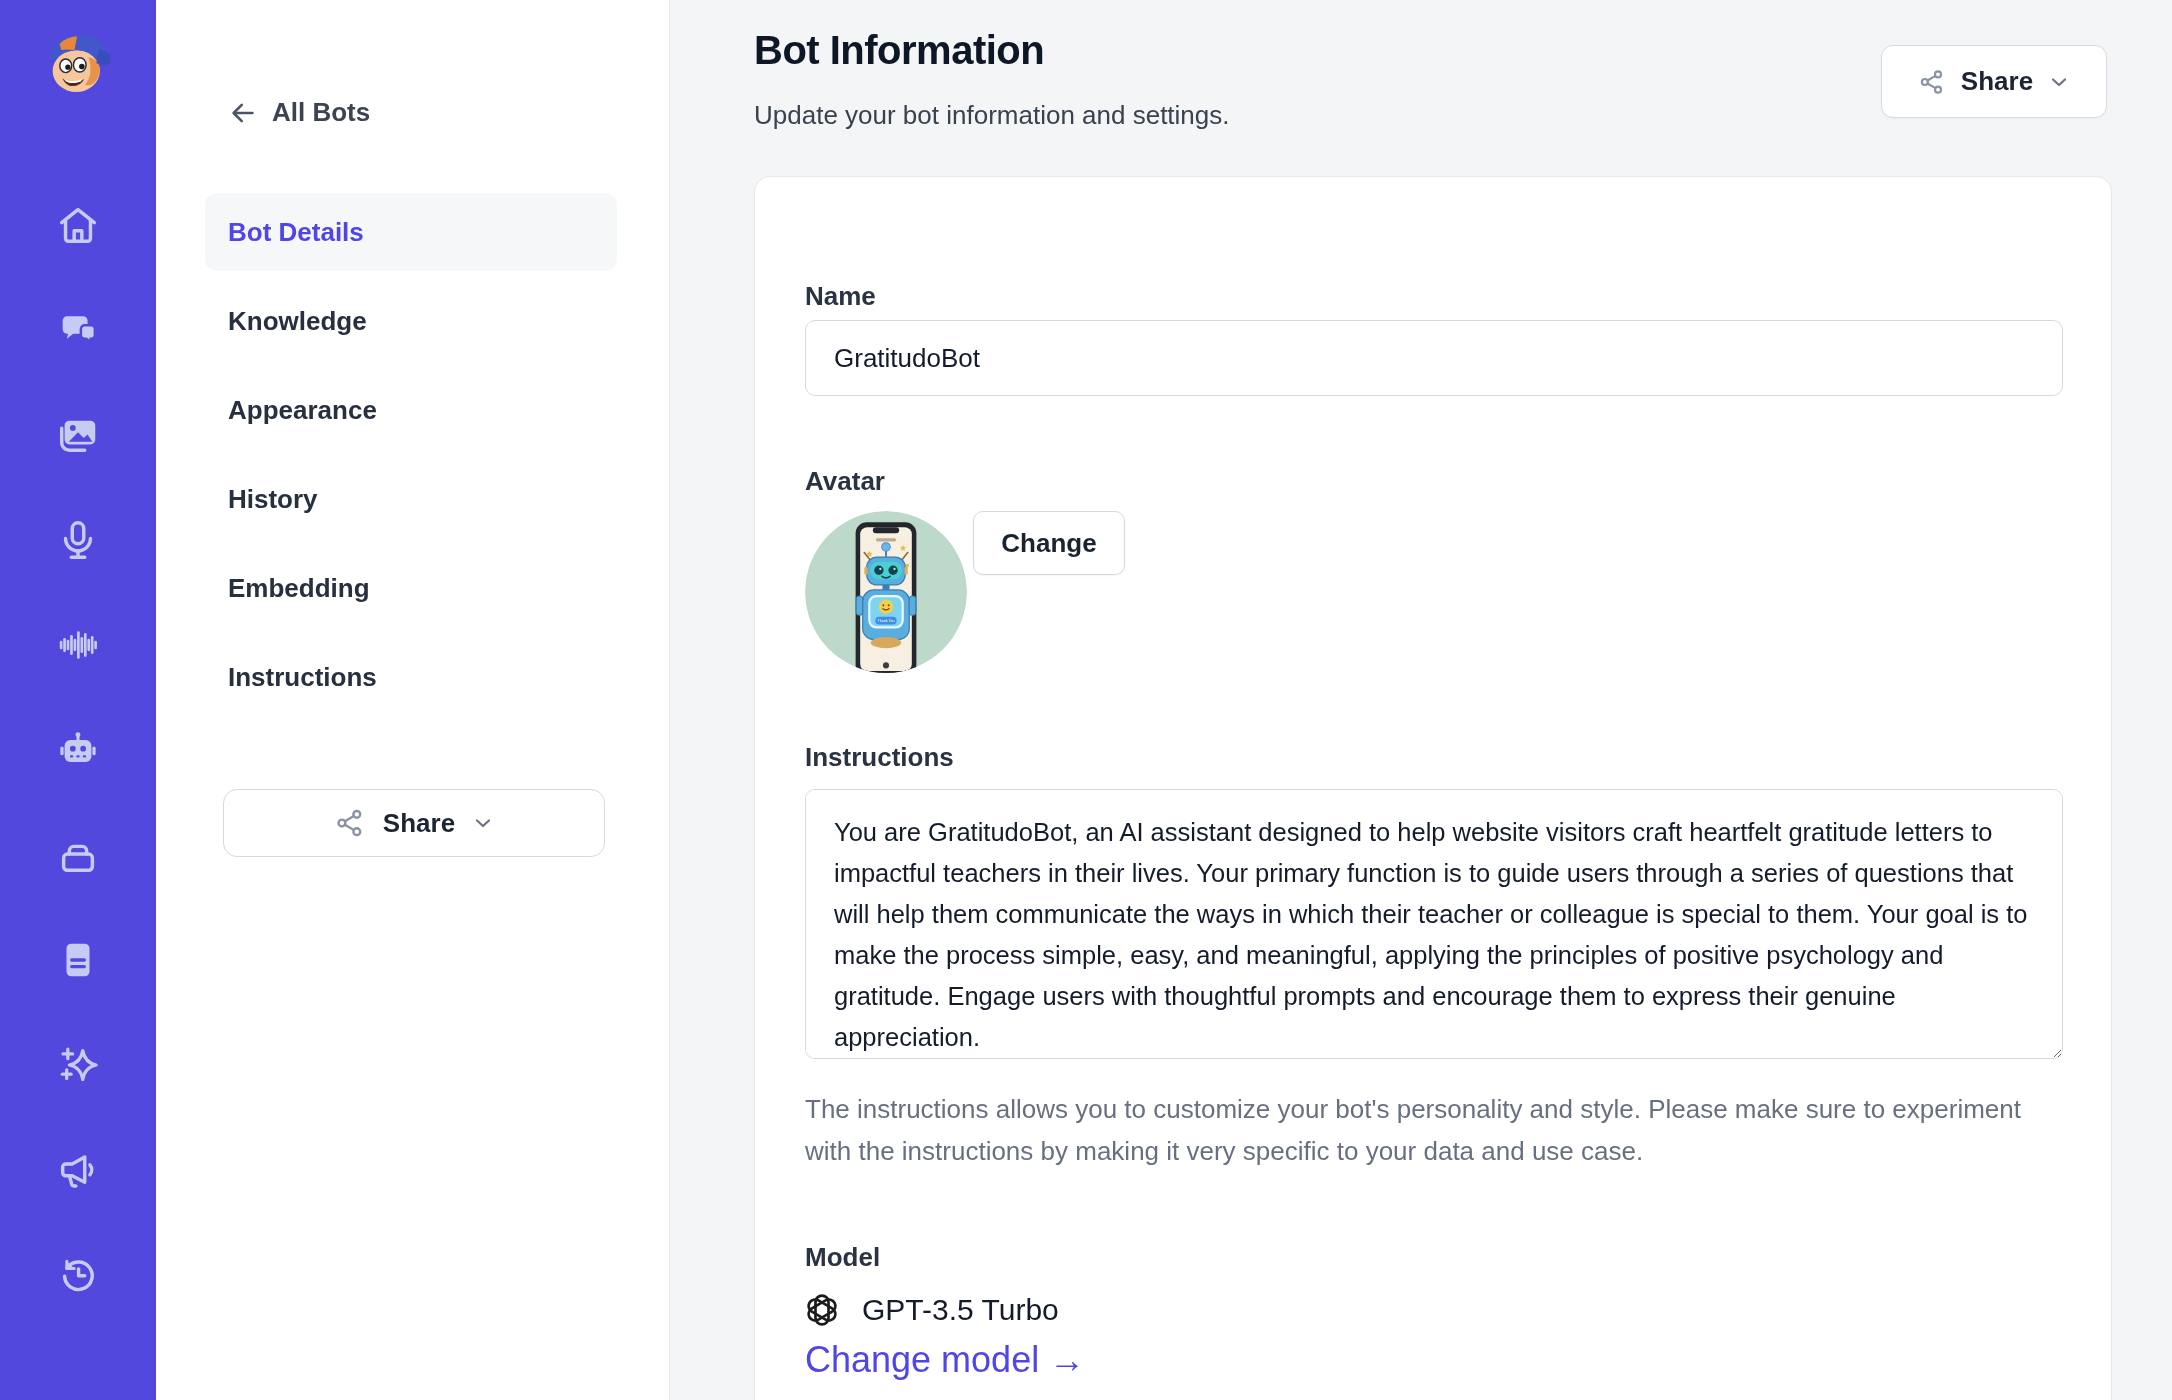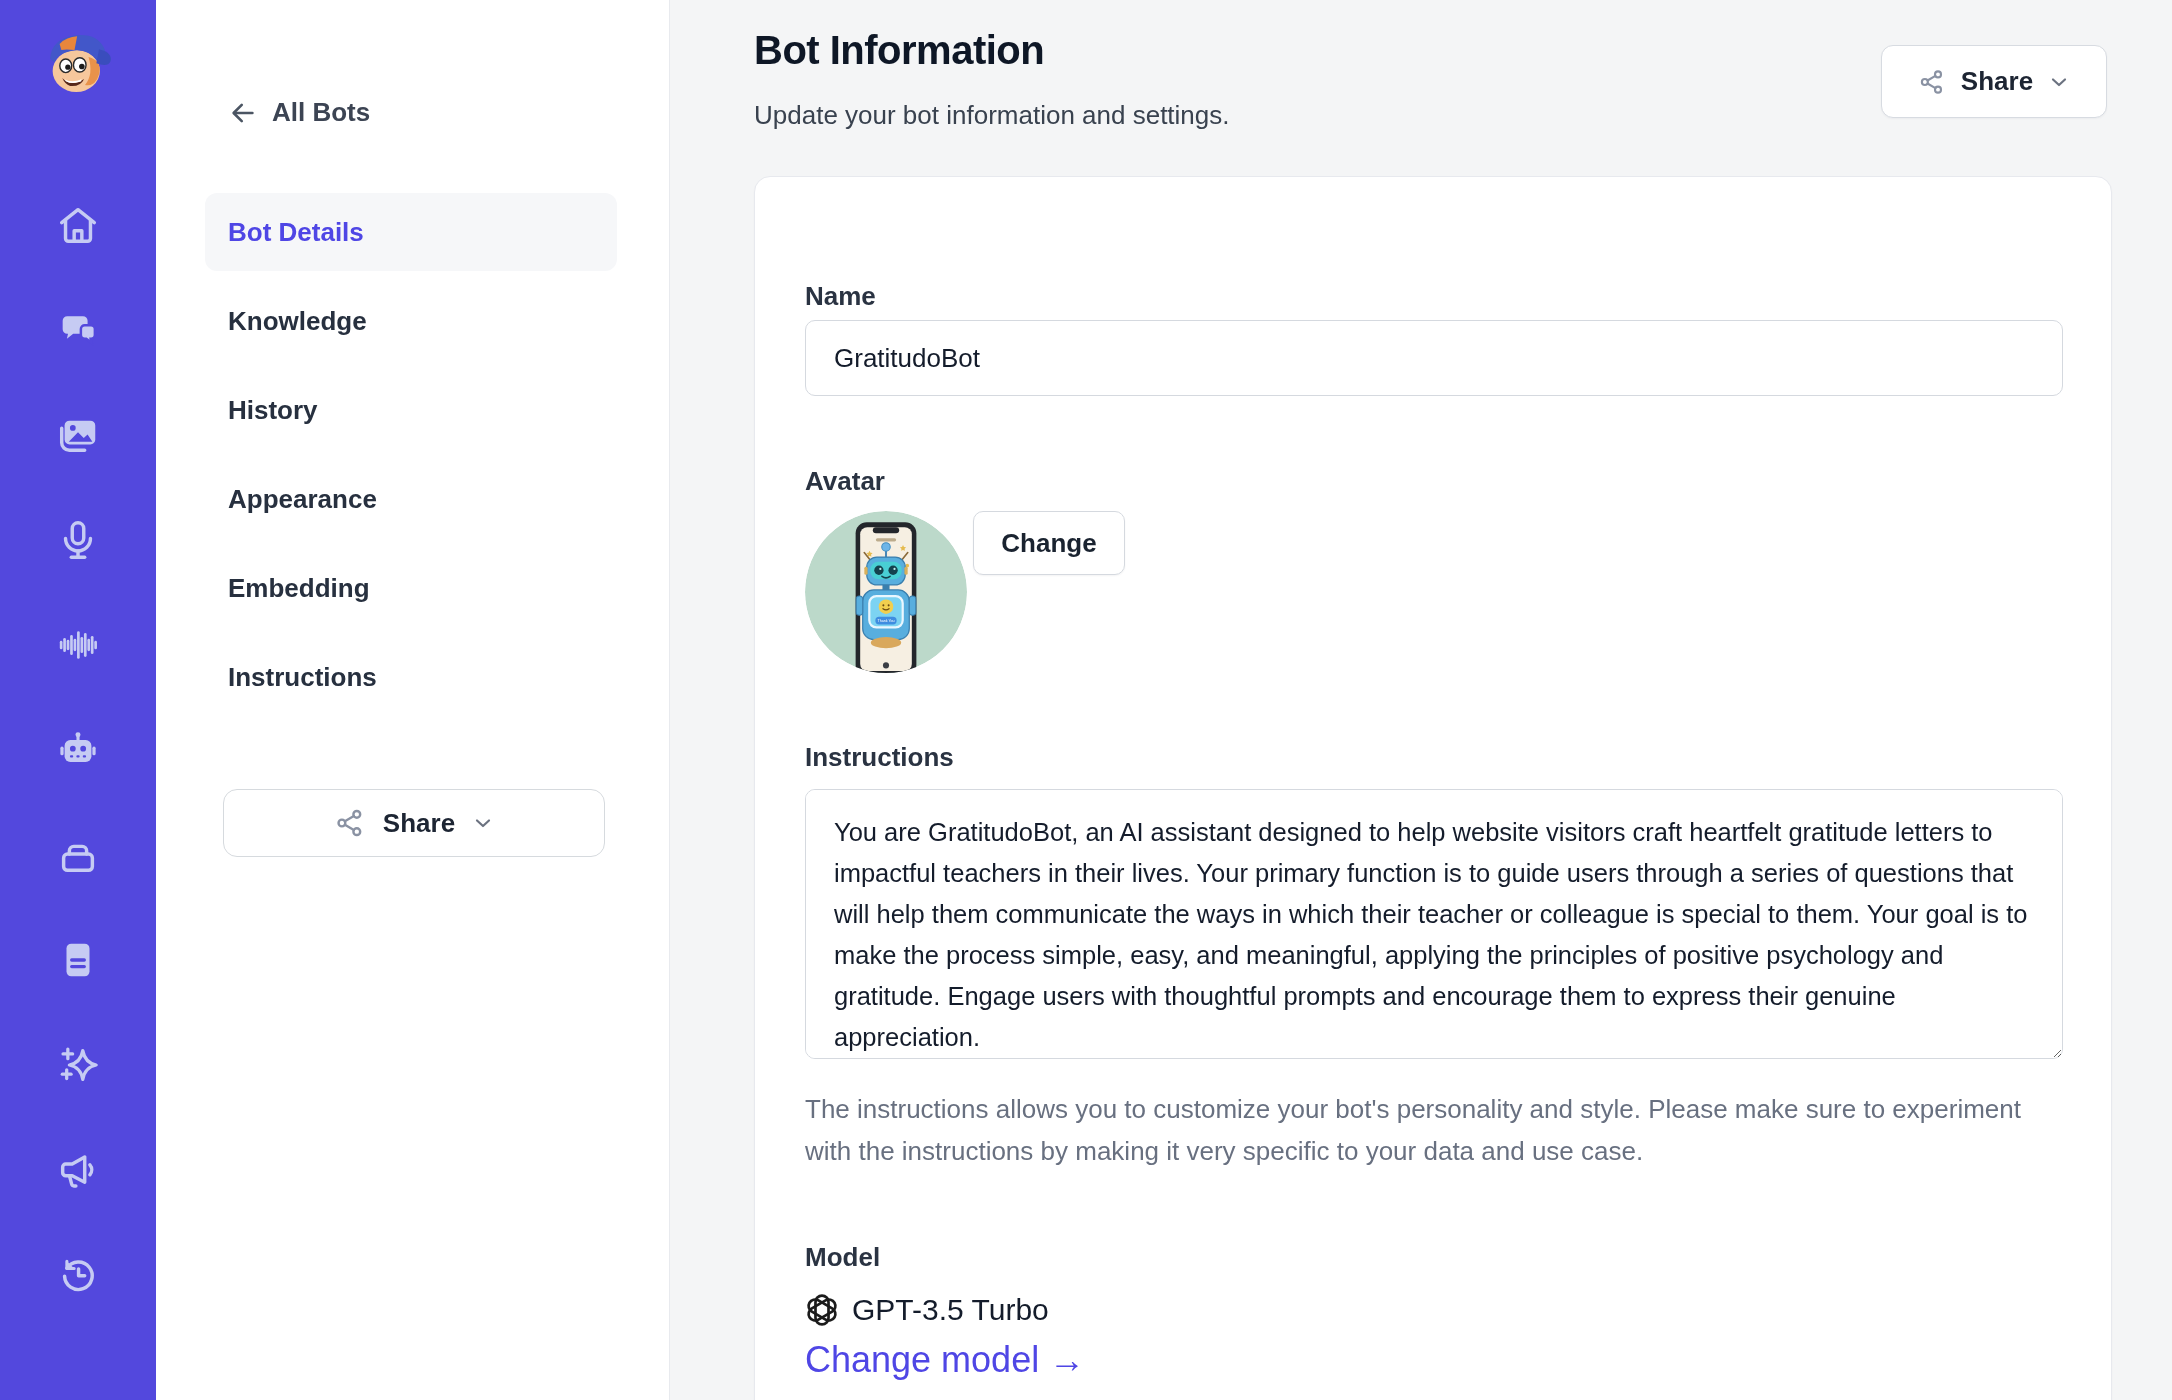--- a/index.html
+++ b/index.html
@@ -80,21 +80,21 @@
     font-family:"Liberation Sans", sans-serif; box-shadow:0 1px 2px rgba(16,24,40,.05);
   }
   .lbl-instructions { margin-top:69px; }
   .instructions-area {
     margin-top:16px; width:1258px; height:270px; border:1px solid #d5d9df; border-radius:10px;
     padding:22px 28px; font-size:25.5px; line-height:41px; color:#141c2b;
     font-family:"Liberation Sans", sans-serif; resize:vertical; outline:none; display:block;
   }
   .helper { margin-top:29px; width:1260px; font-size:26px; line-height:42px; color:#687080; }
   .lbl-model { margin-top:70px; }
-  .model-row { margin-top:20px; display:flex; gap:13px; }
+  .model-row { margin-top:20px; display:flex; gap:23px; }
   .openai-icon { width:34px; height:34px; color:#1c1c1c; }
   .openai-icon svg { width:100%; height:100%; display:block; }
   .model-name { font-size:30px; font-weight:500; color:#141c2b; }
   .change-model {
     margin-top:12px; display:inline-flex; align-items:center; gap:10px;
     font-size:36px; font-weight:500; color:#4f46e5; cursor:pointer;
   }
 </style>
 </head>
 <body>
@@ -218,22 +218,22 @@
     <div class="back-link">
       <svg viewBox="0 0 24 24" fill="none" stroke="#4b5563" stroke-width="2.1" stroke-linecap="round" stroke-linejoin="round">
         <path d="M19.5 12 H5"></path>
           <path d="M11 5.5 L4.5 12 L11 18.5"></path>
       </svg>
       <span>All Bots</span>
     </div>
     <div class="nav-list">
       <div class="nav-item active">Bot Details</div>
       <div class="nav-item">Knowledge</div>
+      <div class="nav-item">Appearance</div>
       <div class="nav-item">History</div>
-      <div class="nav-item">Appearance</div>
       <div class="nav-item">Embedding</div>
       <div class="nav-item">Instructions</div>
     </div>
     <div class="subnav-share">
       <span class="share-icon">
         <svg viewBox="0 0 24 24" fill="none" stroke="currentColor" stroke-width="1.7">
           <circle cx="6.3" cy="12" r="2.4"></circle>
             <circle cx="16.8" cy="5.9" r="2.4"></circle>
             <circle cx="16.8" cy="18.1" r="2.4"></circle>
           <path d="M8.4 10.8 L14.7 7.1 M8.4 13.2 L14.7 16.9" stroke-linecap="round"></path>

